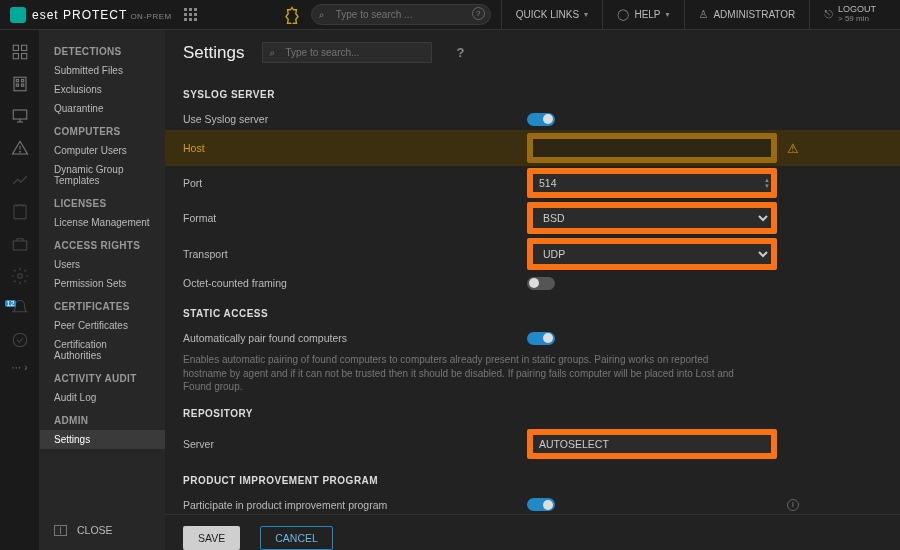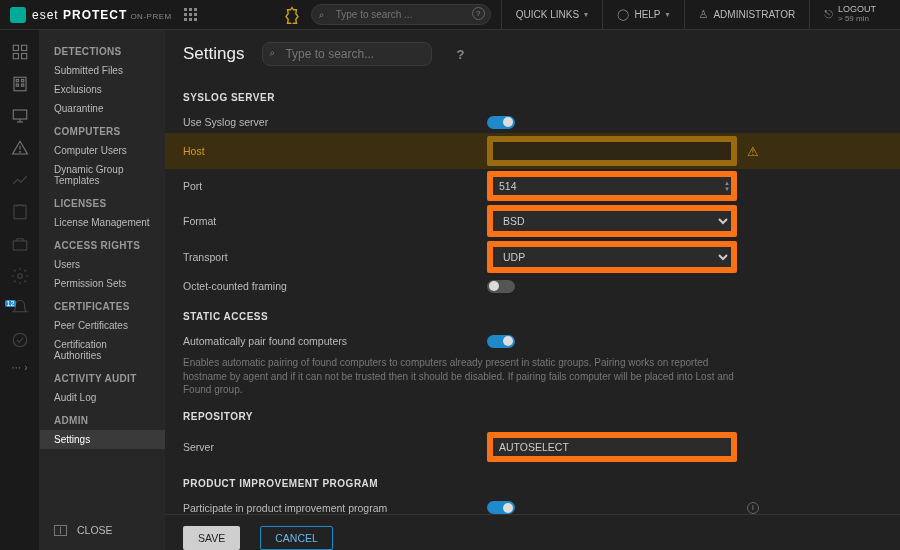--- a/index.html
+++ b/index.html
@@ -1,21 +1,21 @@
 <!DOCTYPE html>
 <html><head>
 <meta charset="utf-8">
 <style>
 *{box-sizing:border-box;margin:0;padding:0;font-family:Arial,sans-serif}
 body{background:#1a1a1a;color:#ccc;font-size:11px;width:900px;height:550px;overflow:hidden;position:relative}
 .topbar{height:30px;background:#1a1a1a;border-bottom:1px solid #333;display:flex;align-items:center;padding:0 10px}
 .logo{display:flex;align-items:center;gap:6px}
 .logo-icon{width:16px;height:16px;background:#0a9;border-radius:3px}
 .logo-text{color:#fff;font-size:12px;letter-spacing:1px}
-.logo-text b{font-weight:700}
+.logo-text b{font-weight:400}
 .logo-sub{font-size:8px;color:#888;margin-left:3px;letter-spacing:0.5px}
 .apps-icon{margin-left:12px;display:grid;grid-template-columns:repeat(3,3px);gap:2px;cursor:pointer}
 .apps-icon span{width:3px;height:3px;background:#888}
 .top-right{margin-left:auto;display:flex;align-items:center;height:100%}
 .notif-icon{width:18px;height:18px;margin-right:10px;color:#c9a215}
 .search-top{position:relative;width:180px;margin-right:10px}
 .search-top input{width:100%;background:#2a2a2a;border:1px solid #3a3a3a;border-radius:11px;padding:4px 24px;color:#aaa;font-size:10px;outline:none}
 .search-top .si{position:absolute;left:8px;top:5px;color:#888;font-size:10px}
 .search-top .qi{position:absolute;right:6px;top:3px;color:#888;width:13px;height:13px;border:1px solid #666;border-radius:50%;text-align:center;line-height:11px;font-size:8px}
 .tb-item{padding:0 14px;height:100%;display:flex;align-items:center;gap:5px;color:#bbb;border-left:1px solid #333;cursor:pointer;font-size:10px}
@@ -38,29 +38,29 @@
 .sb-item{padding:4px 14px;color:#bbb;font-size:10px;cursor:pointer}
 .sb-item.active{background:#3a3a3a;color:#fff}
 .sb-close{position:absolute;bottom:8px;left:0;right:0;padding:6px 14px;display:flex;align-items:flex-end;gap:10px;color:#bbb;cursor:pointer;font-size:10.5px}
 .sb-close .ic{border:1px solid #777;width:13px;height:11px;position:relative}
 .sb-close .ic::after{content:'';position:absolute;left:2px;top:1px;bottom:1px;width:3px;border-right:1px solid #777}
 
 .main{flex:1;background:#222;display:flex;flex-direction:column;overflow:hidden}
 .m-head{padding:12px 18px;display:flex;align-items:center;gap:18px}
 .m-head h1{font-size:17px;font-weight:400;color:#eee}
 .m-search{position:relative}
-.m-search input{width:170px;background:#2b2b2b;border:1px solid #3a3a3a;border-radius:8px;padding:4px 8px 4px 22px;color:#aaa;font-size:12px;outline:none}
+.m-search input{width:170px;background:#2b2b2b;border:1px solid #3a3a3a;border-radius:1px;padding:4px 8px 4px 22px;color:#aaa;font-size:10px;outline:none}
 .m-search .si{position:absolute;left:7px;top:5px;color:#888;font-size:10px}
 .m-help{color:#888;font-size:13px;font-weight:700;cursor:pointer;margin-left:6px}
 
 .m-body{flex:1;overflow-y:auto;padding:0 18px 12px}
 .sec-title{color:#ddd;font-size:10px;font-weight:700;letter-spacing:0.5px;margin:14px 0 8px}
 .row{display:flex;align-items:center;min-height:22px;padding:2px 0}
 .row.err{background:#3b2f10;margin:0 -18px;padding:3px 18px}
-.row .lbl{width:304px;color:#bbb;font-size:10.5px}
+.row .lbl{width:344px;color:#bbb;font-size:10.5px}
 .row.err .lbl{color:#d49b1f}
 .row .ctl{flex:1;max-width:250px}
 .row .warn{color:#d49b1f;margin-left:10px;font-size:13px}
 .row .info{color:#888;margin-left:10px;width:12px;height:12px;border:1px solid #666;border-radius:50%;text-align:center;line-height:10px;font-size:8px}
 .desc{color:#777;font-size:10px;line-height:1.35;margin:4px 0 2px;max-width:560px}
 
 .toggle{width:28px;height:13px;border-radius:7px;position:relative;cursor:pointer}
 .toggle.on{background:#1f89c9}
 .toggle.off{background:#555}
 .toggle::after{content:'';position:absolute;width:10px;height:10px;background:#ddd;border-radius:50%;top:1.5px}

